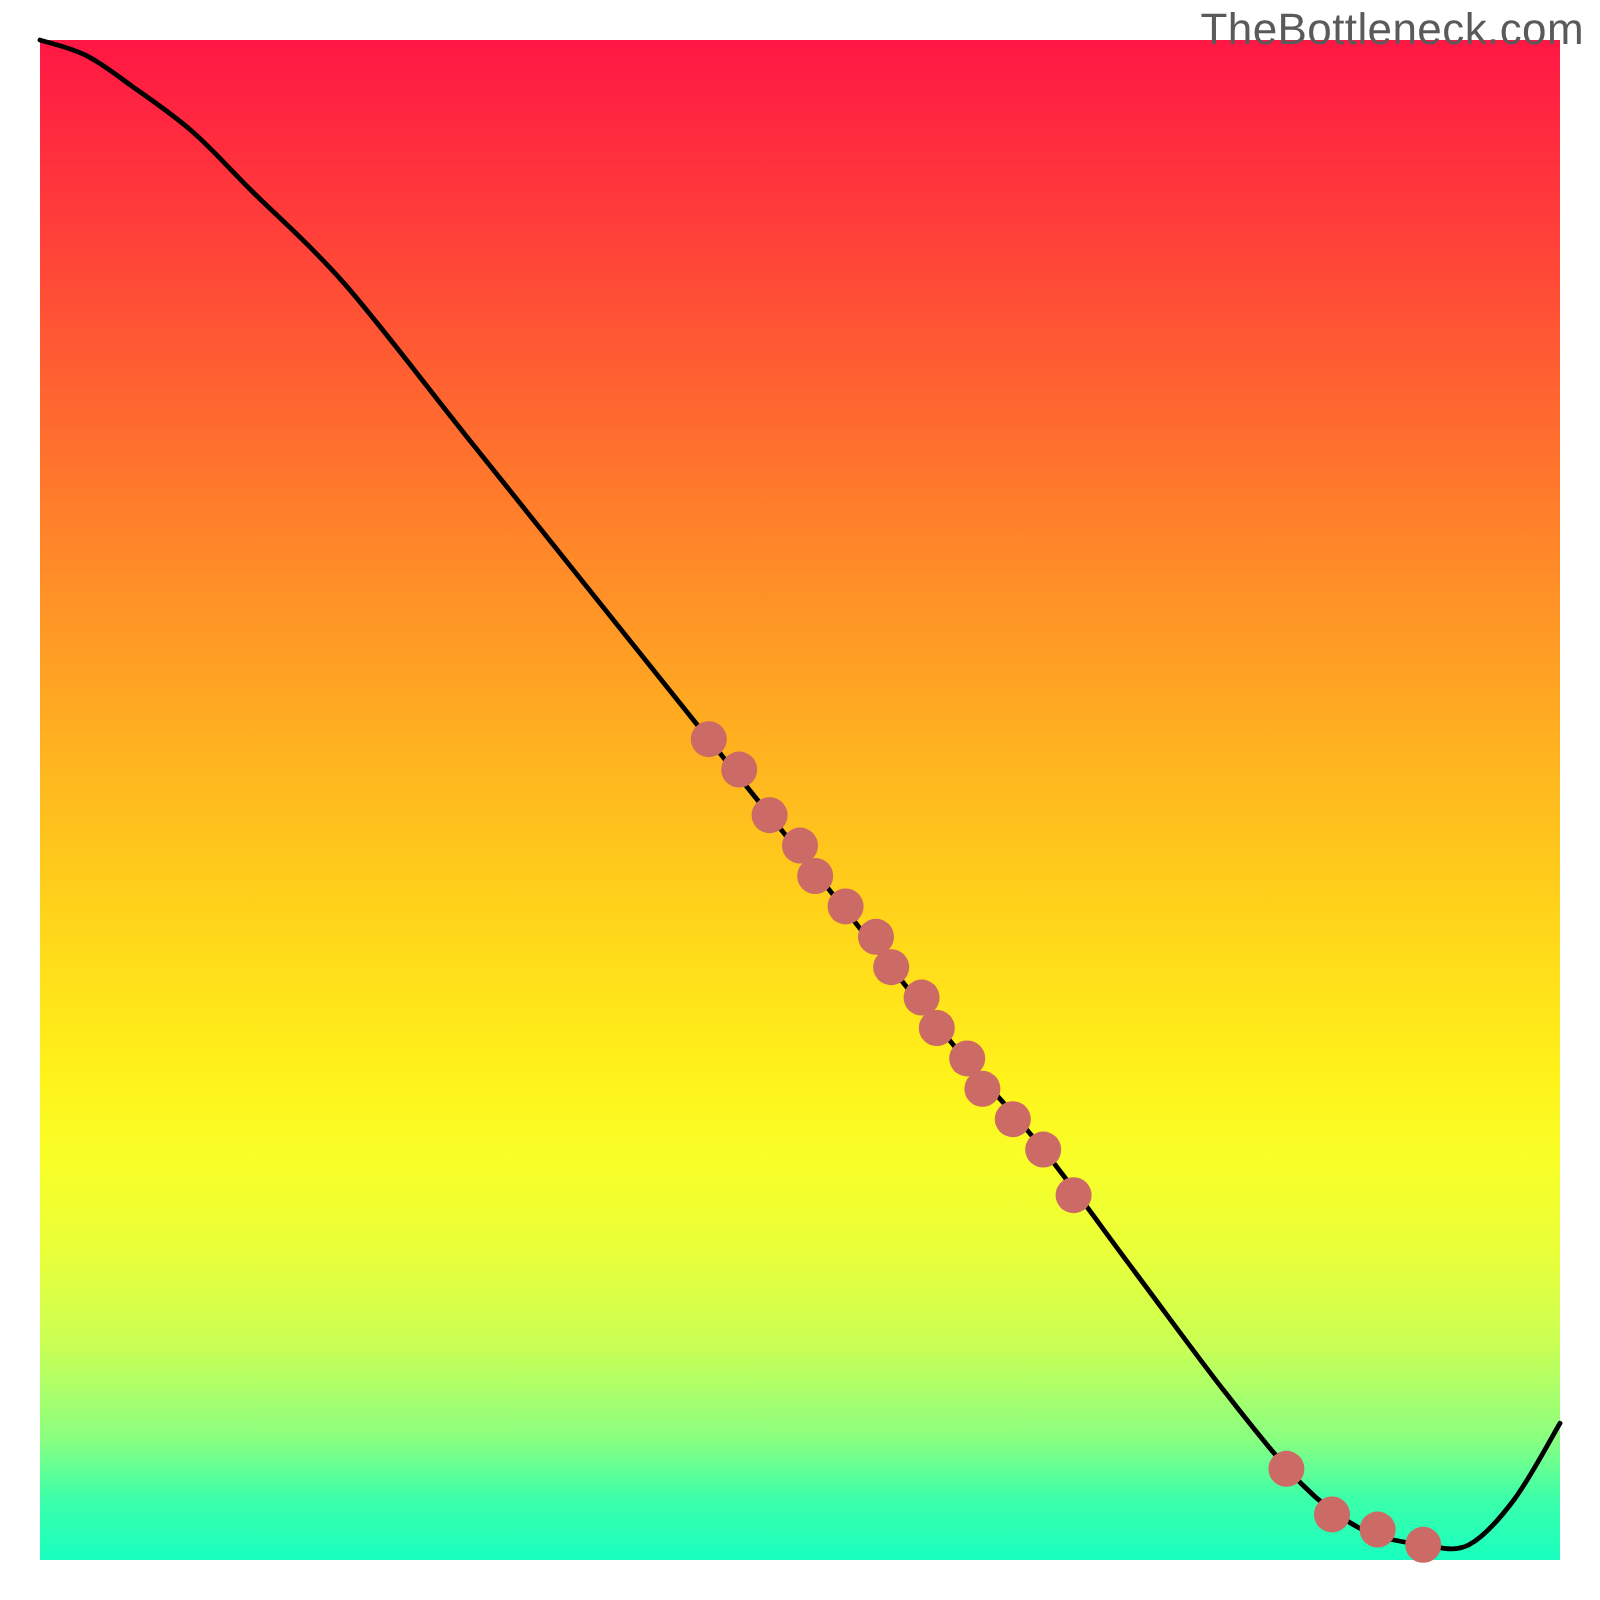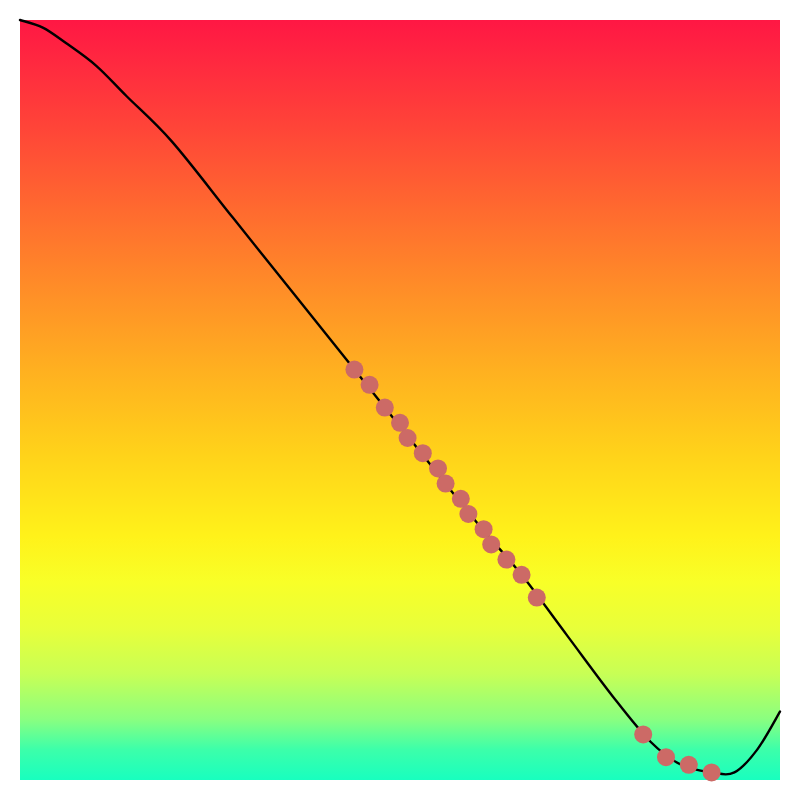--- a/index.html
+++ b/index.html
@@ -85,13 +85,14 @@
         <circle cx="506.40000000000003" cy="559.6" r="9" class="marker-core"></circle>
         <circle cx="521.6" cy="574.8" r="9" class="marker-core"></circle>
         <circle cx="536.8000000000001" cy="597.6" r="9" class="marker-core"></circle>
         <circle cx="643.1999999999999" cy="734.4" r="9" class="marker-core"></circle>
         <circle cx="666" cy="757.1999999999999" r="9" class="marker-core"></circle>
         <circle cx="688.8" cy="764.8" r="9" class="marker-core"></circle>
         <circle cx="711.6" cy="772.4" r="9" class="marker-core"></circle>
       </g>
   </svg>
 
+  <div class="watermark">TheBottleneck.com</div>
 </div>
 
 </body></html>

